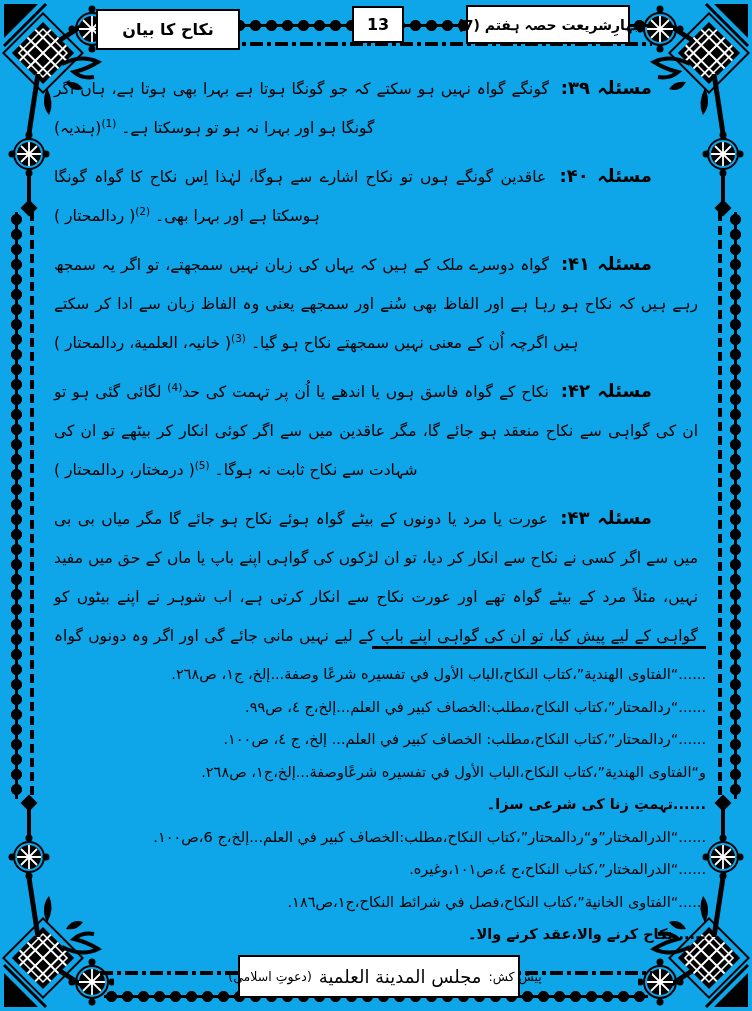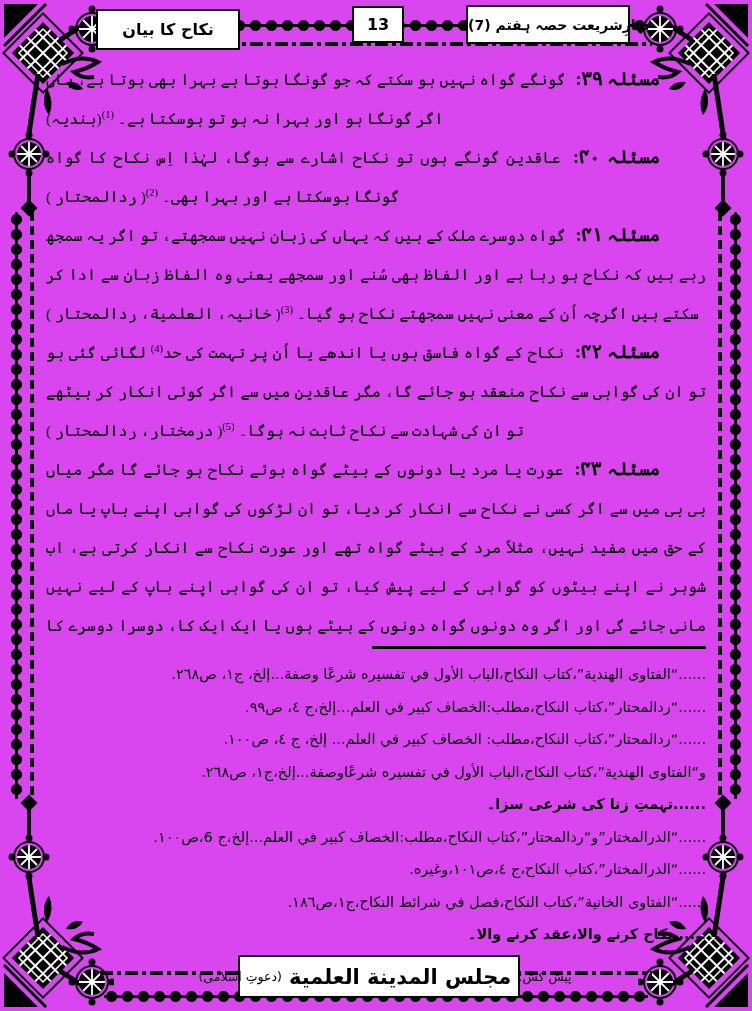--- a/index.html
+++ b/index.html
@@ -1,17 +1,17 @@
 <!DOCTYPE html>
 <html lang="ur" dir="rtl"><head>
 <meta charset="utf-8">
 <style>
   html,body{margin:0;padding:0;background:#fff;}
   .page{
-    position:relative;width:752px;height:1011px;background:#d946ef;
+    position:relative;width:752px;height:1011px;background:#0ea5e9;
     font-family:"DejaVu Sans",sans-serif;color:#000;overflow:hidden;direction:rtl;
   }
   
   .corner{position:absolute;width:112px;height:220px;z-index:1;}
   #c-tl{left:2px;top:2px;}
   #c-tr{right:2px;top:2px;transform:scaleX(-1);}
   #c-bl{left:2px;bottom:2px;transform:scaleY(-1);}
   #c-br{right:2px;bottom:2px;transform:scale(-1,-1);}
   .bead-col{
     position:absolute;top:212px;bottom:212px;width:15px;z-index:1;
@@ -42,33 +42,33 @@
   #header-dash{left:100px;right:100px;top:42px;}
   #footer-dash{left:100px;right:100px;top:971px;}
   #footer-beads{left:104px;right:104px;top:989px;}
   .hbox{
     position:absolute;background:#fff;border:2px solid #000;z-index:3;
     display:flex;align-items:center;justify-content:center;
     font-weight:bold;white-space:nowrap;
   }
   #box-left{left:96px;top:9px;width:140px;height:37px;font-size:16px;}
   #box-center{left:352px;top:6px;width:48px;height:33px;font-size:16px;font-family:"DejaVu Sans",sans-serif;text-align:center;}
-  #box-right{right:122px;top:5px;width:160px;height:35px;font-size:14px;justify-content:flex-end;}
+  #box-right{right:122px;top:5px;width:160px;height:35px;font-size:14px;}
   #footer-box{left:238px;top:955px;width:278px;height:39px;font-weight:normal;gap:4px;}
   #footer-box .fprefix{font-size:12.5px;}
-  #footer-box .forg{font-size:21px;font-weight:bold;margin:0 3px;}
+  #footer-box .forg{font-size:18px;font-weight:normal;margin:0 3px;}
   #footer-box .fsuffix{font-size:12.5px;margin-left:12px;}
   
   #body{
     position:absolute;left:46px;right:46px;top:60px;height:585px;overflow:hidden;
     direction:rtl;z-index:2;
   }
   .para{
-    margin:0;font-size:15.5px;line-height:39px;
-    text-align:justify;text-align-last:left;text-indent:46px;font-family:Liberation Serif, serif;
+    margin:8px;font-size:15.5px;line-height:39px;
+    text-align:justify;text-align-last:left;text-indent:46px;
   }
   .para:last-child{text-align-last:justify;}
   .mnum{font-size:18px;font-weight:bold;padding-left:6px;}
   sup.fnref{font-size:10.5px;line-height:0;}
   
   #fn-sep{position:absolute;top:646px;right:46px;width:334px;height:3px;background:#000;z-index:2;}
   #footnotes{
     position:absolute;left:52px;right:46px;top:658px;z-index:2;
     direction:rtl;text-align:right;
   }

